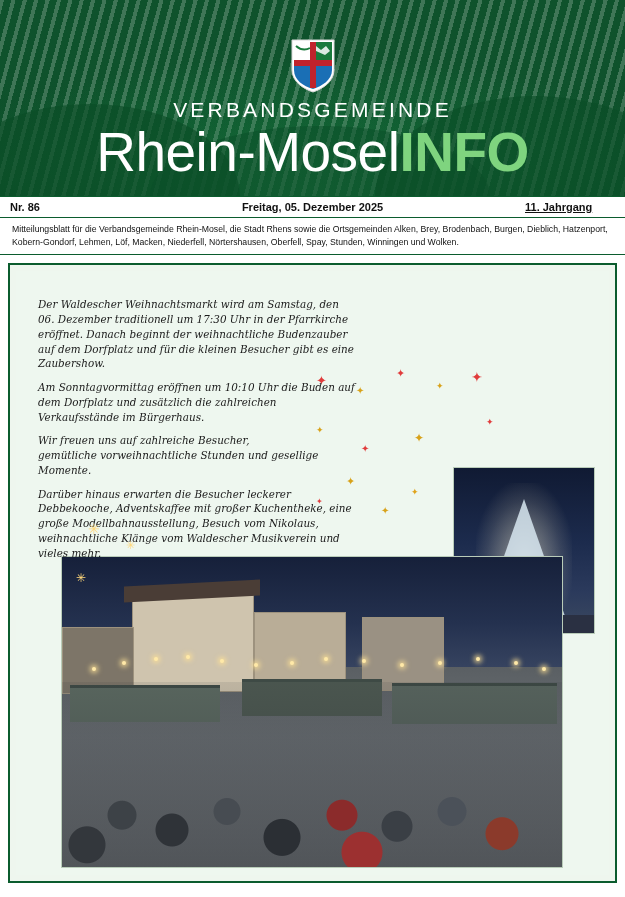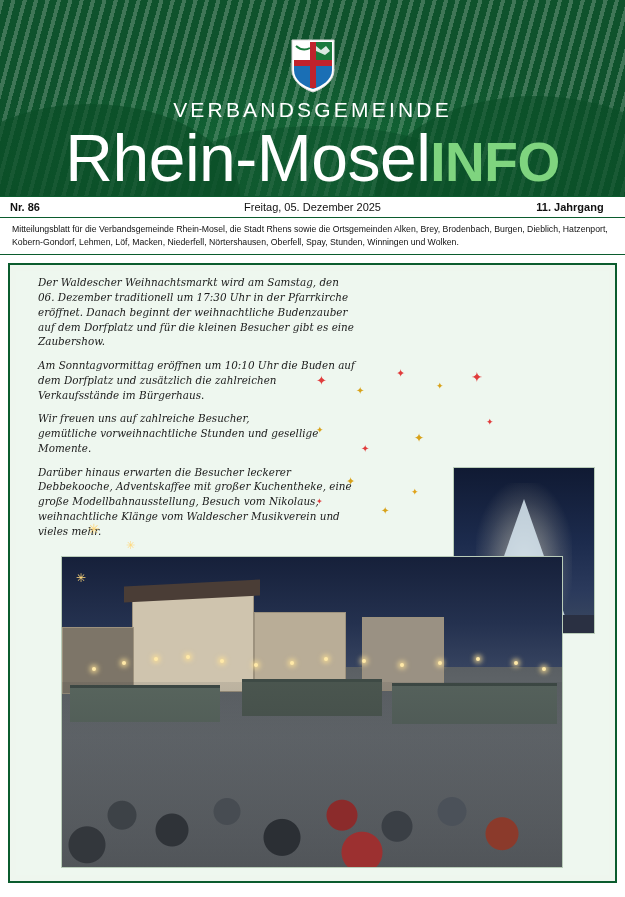--- a/index.html
+++ b/index.html
@@ -65,21 +65,21 @@
     letter-spacing: 3.2px;
     font-weight: 400;
     margin-top: 2px;
   }
   .title-line {
     margin-top: -2px;
     white-space: nowrap;
   }
   .title-main {
     color: #ffffff;
-    font-size: 66px;
+    font-size: 55px;
     font-weight: 400;
     letter-spacing: -0.5px;
     vertical-align: baseline;
   }
   .title-info {
     color: #7fd47f;
     font-size: 55px;
     font-weight: 700;
     letter-spacing: -0.5px;
     vertical-align: baseline;
@@ -92,22 +92,22 @@
     height: 22px;
     border-top: 1px solid #0b5c2e;
     border-bottom: 1px solid #0b5c2e;
     background: #ffffff;
     font-size: 11px;
     font-weight: bold;
     padding: 0 10px;
     box-sizing: border-box;
   }
   .issue-bar .left { width: 90px; text-align: left; color: #111; }
-  .issue-bar .center { flex: 1; text-align: center; color: #111; font-weight: normal; }
-  .issue-bar .right { width: 90px; text-align: center; color: #111; }
+  .issue-bar .center { flex: 1; text-align: center; color: #111; font-weight: bold; }
+  .issue-bar .right { width: 90px; text-align: left; color: #111; text-decoration: underline; }
 
   .subtitle-bar {
     padding: 5px 12px 6px 12px;
     font-size: 8.7px;
     line-height: 1.45;
     color: #111;
     border-bottom: 1px solid #0b5c2e;
     background: #fff;
   }
 
@@ -326,21 +326,21 @@
       <span class="star" style="left:300px; top:60px; color:#d8a21a; font-size:9px;">✦</span>
       <span class="star" style="left:345px; top:78px; color:#e03c3c; font-size:10px;">✦</span>
       <span class="star" style="left:398px; top:66px; color:#d8a21a; font-size:12px;">✦</span>
       <span class="star" style="left:470px; top:52px; color:#e03c3c; font-size:9px;">✦</span>
       <span class="star" style="left:330px; top:110px; color:#d8a21a; font-size:11px;">✦</span>
       <span class="star" style="left:395px; top:122px; color:#e0a31a; font-size:9px;">✦</span>
       <span class="star" style="left:365px; top:140px; color:#d8a21a; font-size:10px;">✦</span>
       <span class="star" style="left:300px; top:132px; color:#e03c3c; font-size:8px;">✦</span>
     </div>
 
-    <div class="body-text" style="max-width:320px;">
+    <div class="body-text" style="max-width:320px;margin-top:22px;">
       <p>Der Waldescher Weihnachtsmarkt wird am Samstag, den 06. Dezember traditionell um 17:30 Uhr in der Pfarrkirche eröffnet. Danach beginnt der weihnachtliche Budenzauber auf dem Dorfplatz und für die kleinen Besucher gibt es eine Zaubershow.</p>
       <p>Am Sonntagvormittag eröffnen um 10:10 Uhr die Buden auf dem Dorfplatz und zusätzlich die zahlreichen Verkaufsstände im Bürgerhaus.</p>
       <p style="white-space:pre-line">Wir freuen uns auf zahlreiche Besucher,
 gemütliche vorweihnachtliche Stunden und gesellige Momente.</p>
       <p>Darüber hinaus erwarten die Besucher leckerer Debbekooche, Adventskaffee mit großer Kuchentheke, eine große Modellbahnausstellung, Besuch vom Nikolaus, weihnachtliche Klänge vom Waldescher Musikverein und vieles mehr.</p>
     </div>
 
     <div class="photo-tree">
       <div class="tree-sky"></div>
       <div class="tree-glow"></div>

